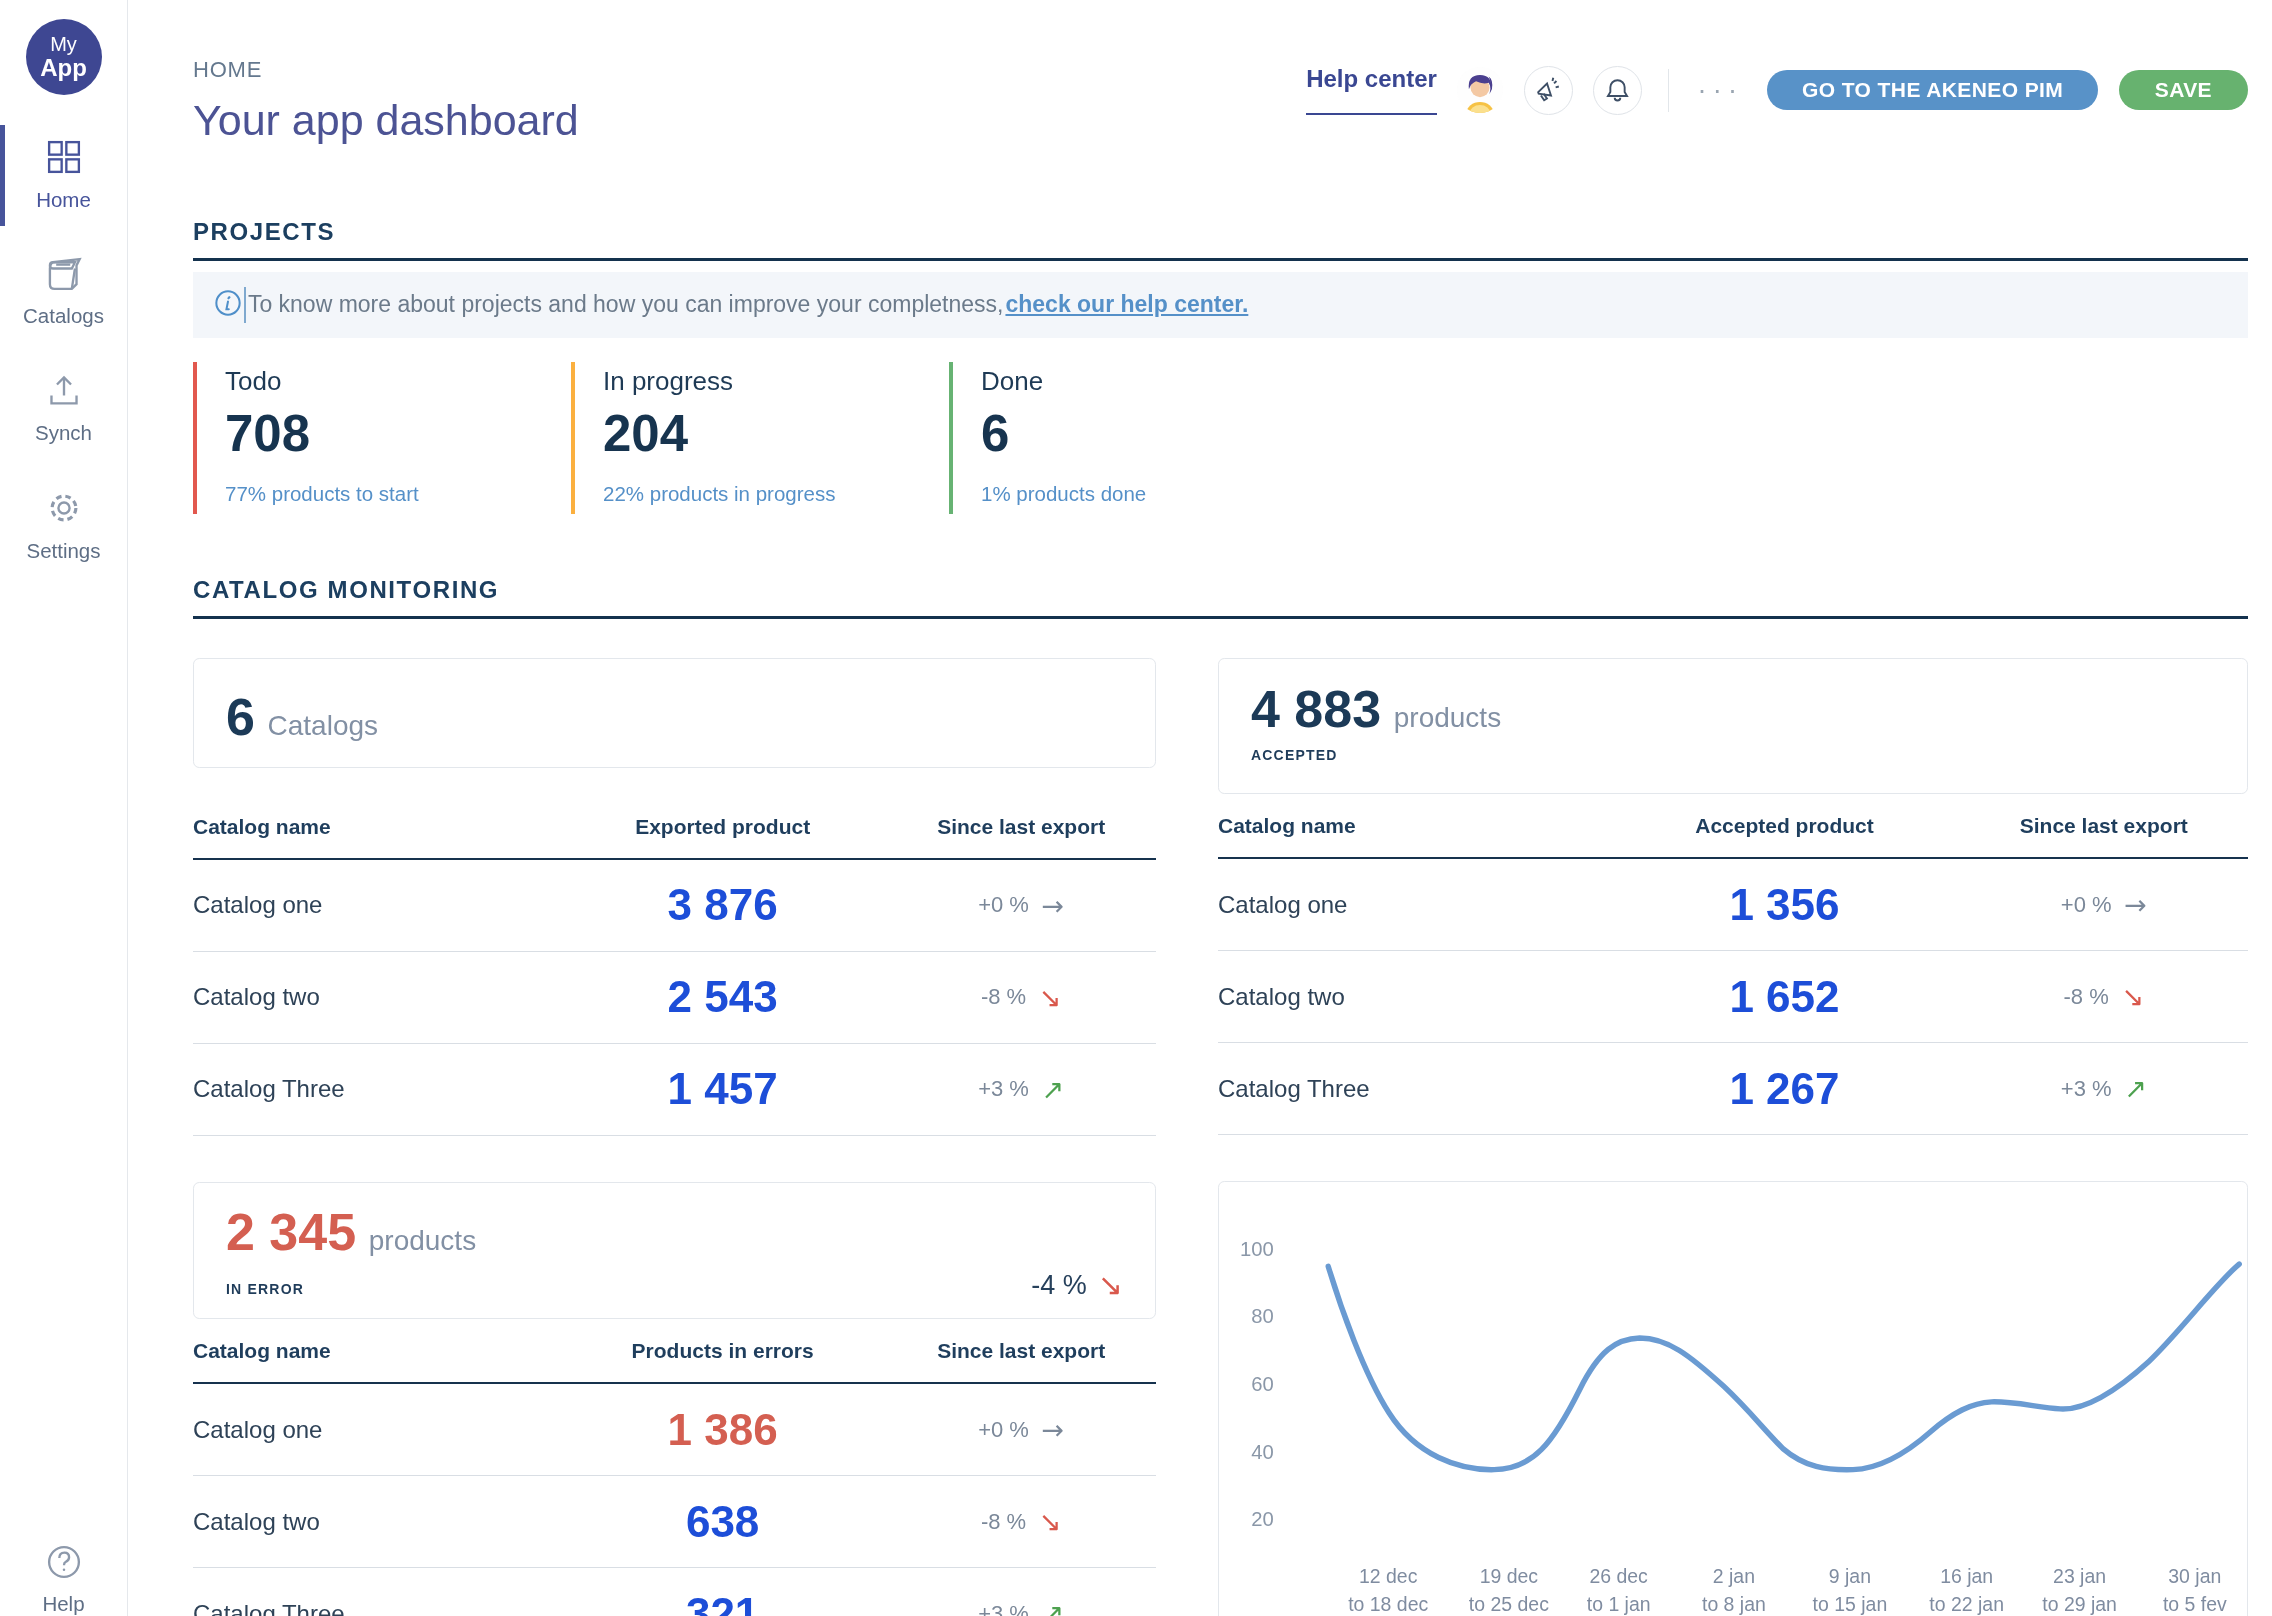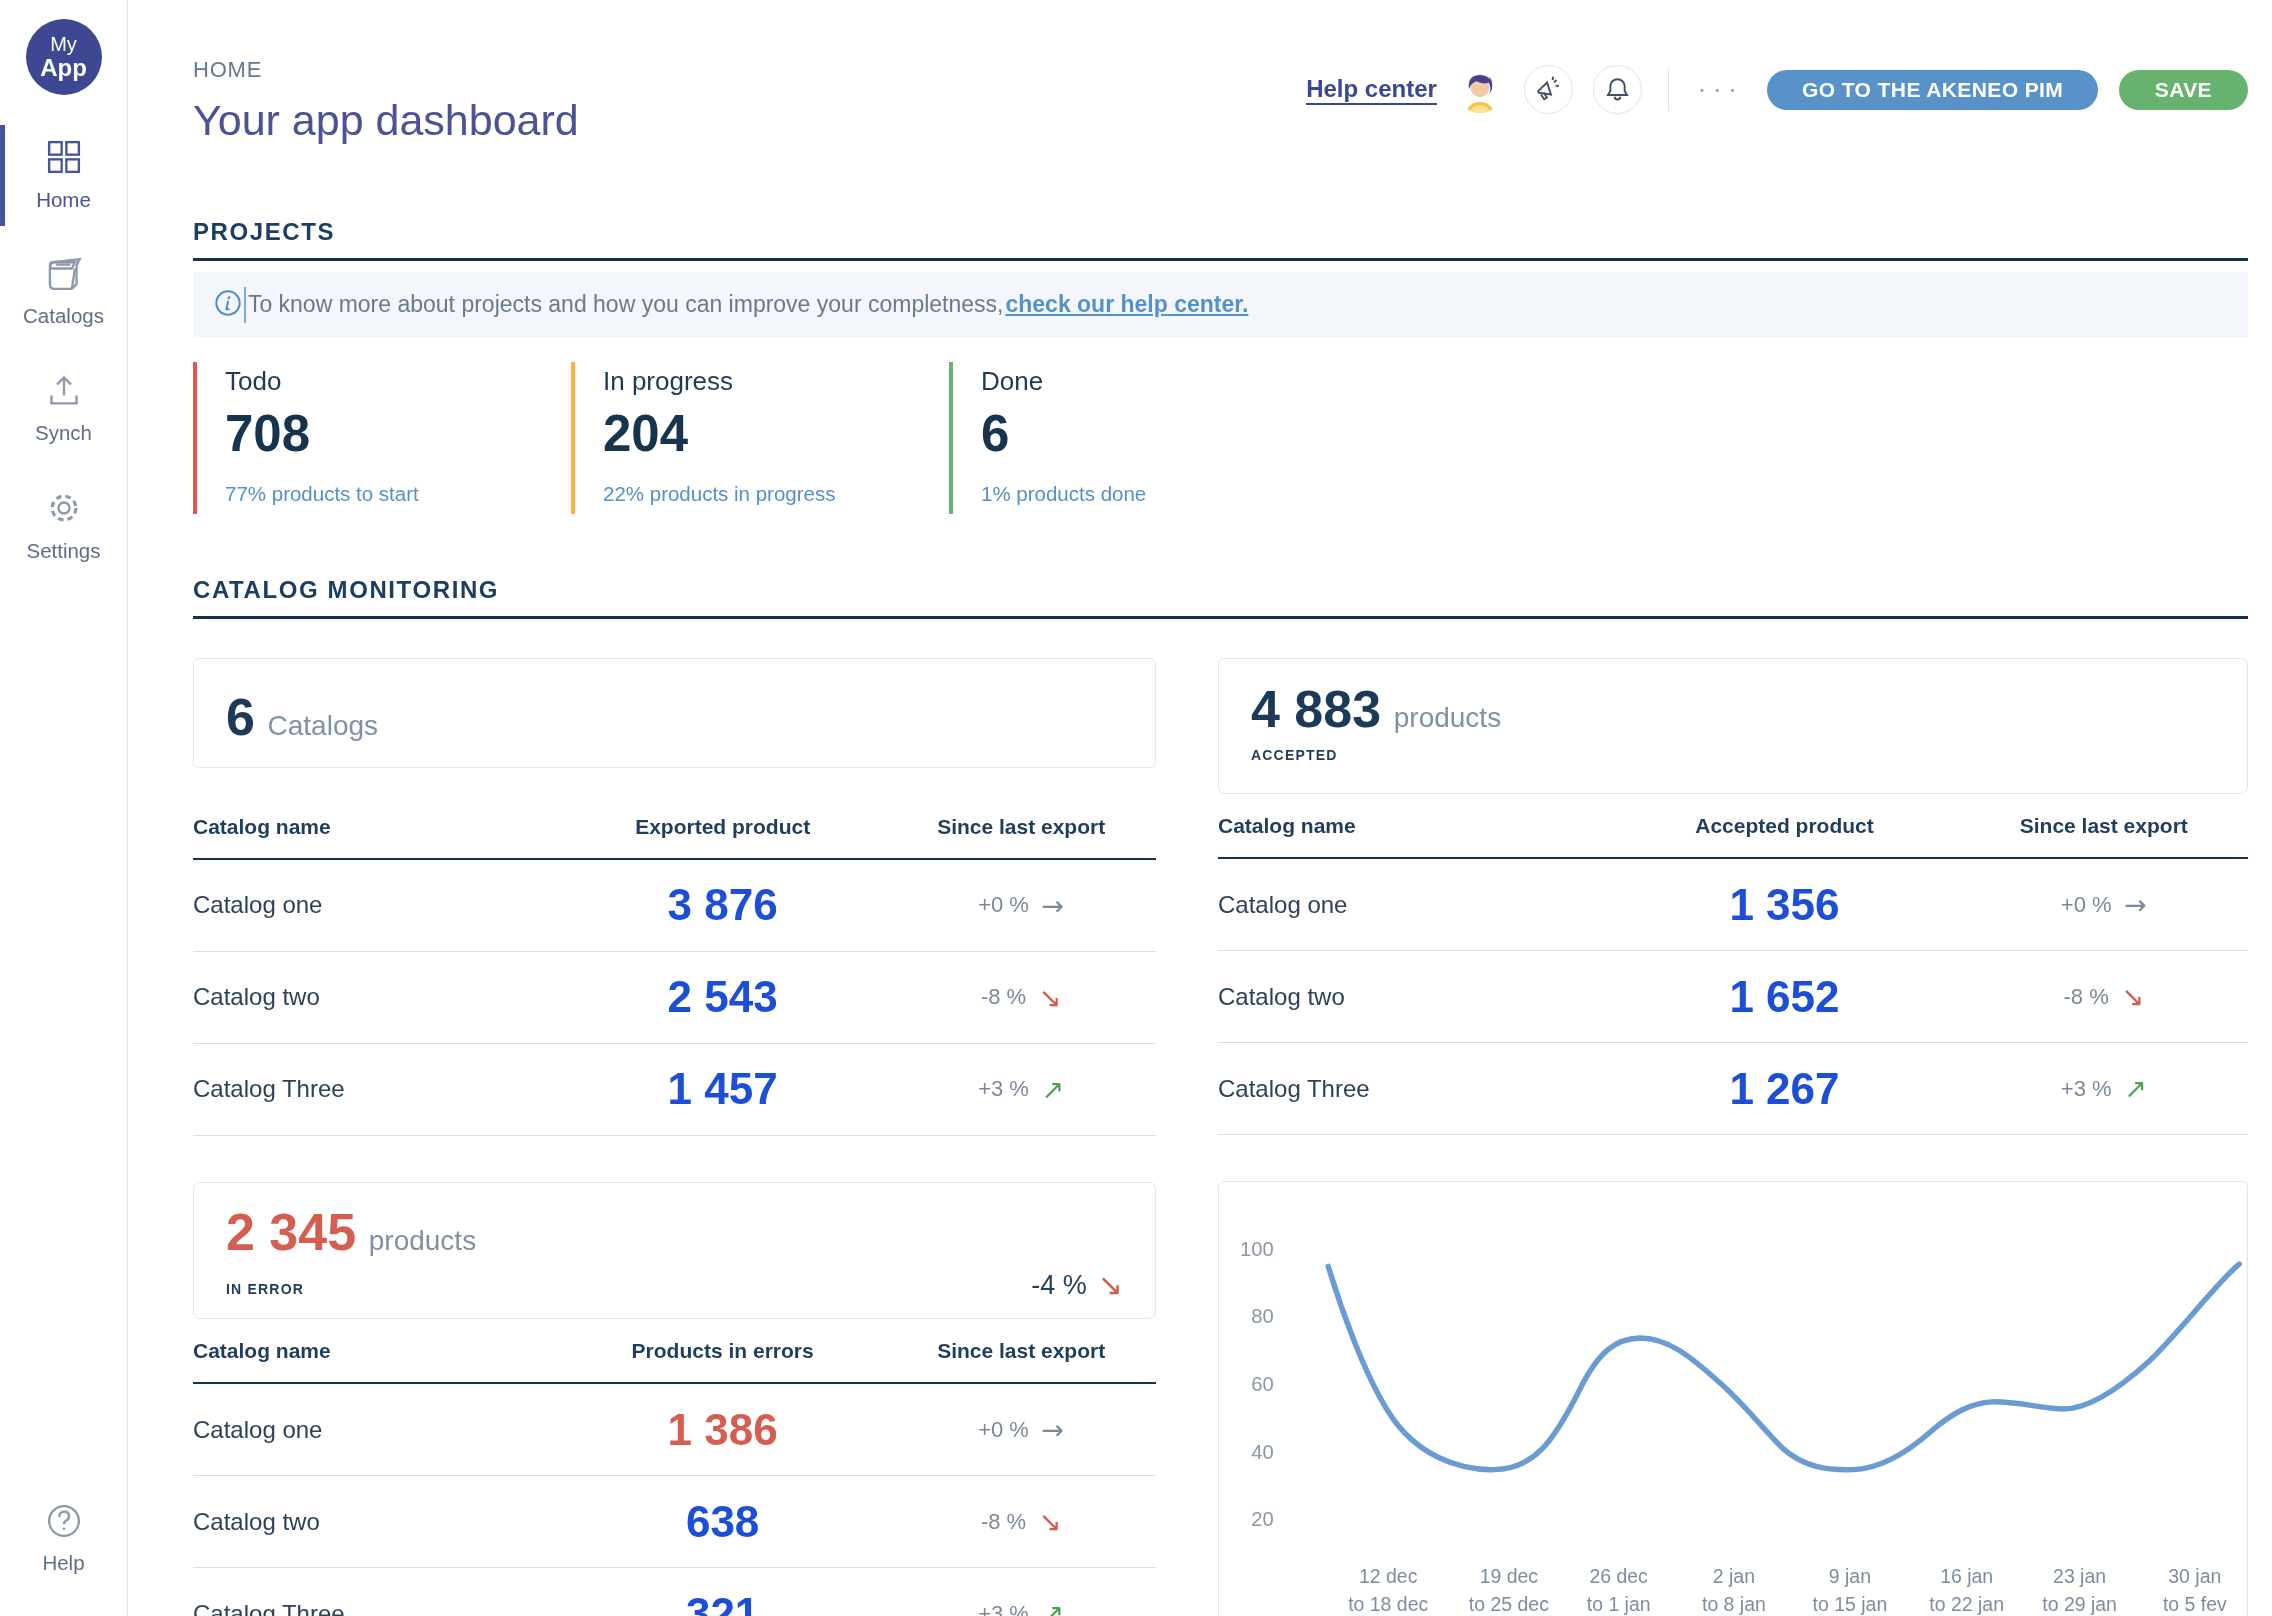--- a/index.html
+++ b/index.html
@@ -13,32 +13,32 @@
           display:flex; flex-direction:column; align-items:center; justify-content:center; color:#fff; cursor:pointer; }
   .logo .l1 { font-size:20px; font-weight:300; line-height:20.5px; }
   .logo .l2 { font-size:24px; font-weight:700; line-height:25px; }
   .nav { display:flex; flex-direction:column; align-items:center; width:100%; margin-top:44px; gap:44px; }
   .nav-item { position:relative; width:100%; display:flex; flex-direction:column; align-items:center; gap:9.5px; cursor:pointer; }
   .nav-item .lbl { font-size:20.5px; color:#5e6e85; }
   .nav-item.active .lbl { color:#47549b; }
   .nav-item.active::before { content:""; position:absolute; left:0; top:-14px; bottom:-14px; width:4.7px; background:#47549b; }
   .nav-item svg { stroke:#8d99ab; }
   .nav-item.active svg { stroke:#47549b; }
-  .sidebar .help-item { margin-top:auto; margin-bottom:41px; }
+  .sidebar .help-item { margin-top:auto; }
 
   
   .main { position:absolute; left:129px; top:0; right:0; bottom:0; padding:0 25px 0 64px; }
 
   .topbar { display:flex; justify-content:space-between; align-items:flex-start; margin-top:57px; }
   .breadcrumb { font-size:22px; color:#64788e; letter-spacing:0.8px; }
   .page-title { font-size:43px; color:#4c5394; margin-top:12.6px; font-weight:400; }
 
   .topbar-right { display:flex; align-items:center; gap:20.5px; margin-top:8px; }
   .help-center { font-size:24px; font-weight:700; color:#3a4792; border-bottom:2.4px solid #3a4792;
-                 padding-bottom:0; cursor:pointer; }
+                 padding-bottom:20px; cursor:pointer; }
   .avatar { width:46px; height:46px; border-radius:50%; overflow:hidden; background:#fdfdfd; cursor:pointer; flex:none; }
   .icon-btn { width:49px; height:49px; border-radius:50%; border:1.6px solid #dfe3e8; background:#fff;
               display:flex; align-items:center; justify-content:center; cursor:pointer; flex:none; }
   .vdivider { width:1.6px; height:43px; background:#e2e6ea; margin:0 4.7px; }
   .more-dots { font-size:27px; color:#9aa5b1; letter-spacing:6.3px; cursor:pointer; padding:0 3.2px; }
   .btn { border:none; height:40px; border-radius:26px; color:#fff; font-size:21px; font-weight:700;
          letter-spacing:0.4px; cursor:pointer; font-family:inherit; }
   .btn-pim { background:#5892c8; padding:0 35px; }
   .btn-save { background:#67b26f; padding:0 36px; }
 

